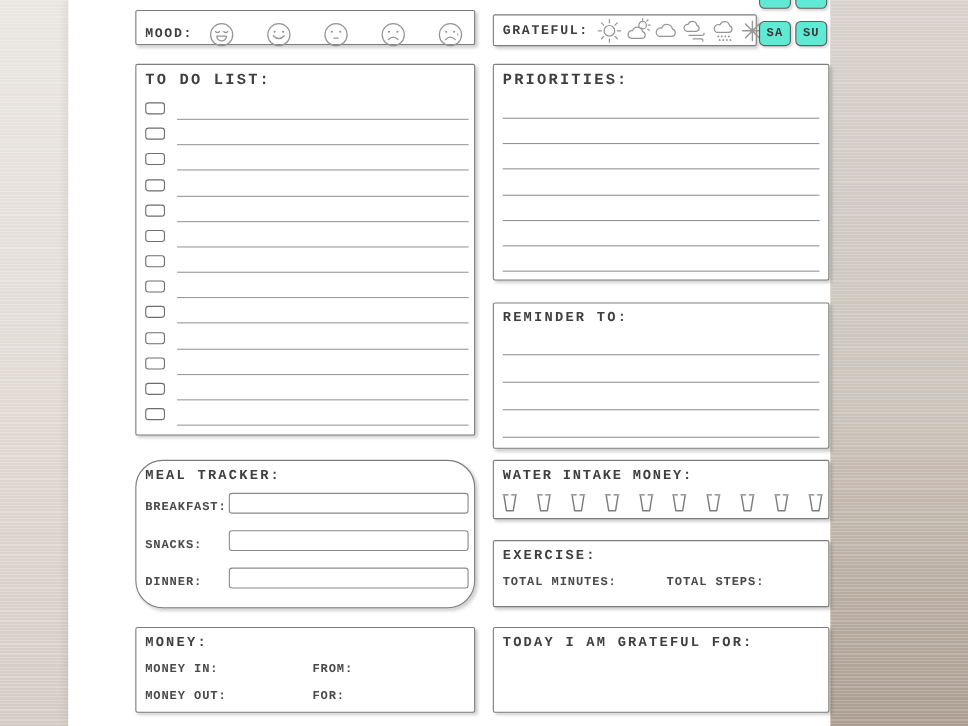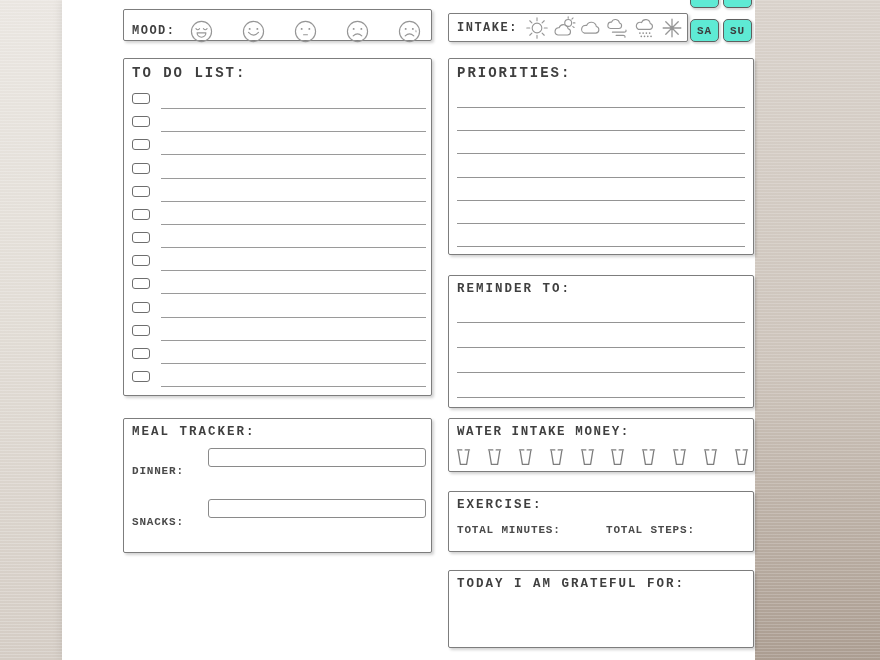--- a/index.html
+++ b/index.html
@@ -59,21 +59,21 @@
   .todo-line { position:absolute; left:37px; right:5px; bottom:0; border-bottom:1px solid #9a9a9a; height:14px; cursor:text; }
 
   
   .priorities-box { left:448px; top:58px; width:306px; height:197px; }
   .pr-lines { position:absolute; left:8px; right:8px; top:26px; bottom:7px; display:flex; flex-direction:column; }
   .reminder-box { left:448px; top:275px; width:306px; height:133px; }
   .re-lines { position:absolute; left:8px; right:8px; top:22px; bottom:9px; display:flex; flex-direction:column; }
   .rule { flex:1; border-bottom:1px solid #949494; cursor:text; }
 
   
-  .meal-box { left:123px; top:418px; width:309px; height:135px; }
+  .meal-box { left:123px; top:418px; width:309px; height:135px;border-radius:25px; }
   .meal-rows { position:absolute; left:0; right:0; top:26px; bottom:5px; display:flex; flex-direction:column; }
   .meal-row { position:relative; flex:1; }
   .meal-label { position:absolute; left:8px; top:50%; transform:translateY(-50%); }
   .meal-input { position:absolute; left:84px; right:5px; top:3px; height:18.5px; border:1.4px solid #8a8a8a; border-radius:3px; background:#fff; cursor:text; font-size:11px; line-height:17px; padding:0 4px; }
 
   
   .water-box { left:448px; top:418px; width:306px; height:54px; }
   .cups { position:absolute; left:7px; right:4px; top:28px; display:flex; justify-content:space-between; }
   .cup { width:15px; height:20px; cursor:pointer; }
 
@@ -145,21 +145,21 @@
           <circle class="dot" cx="8" cy="9.3" r="1"></circle>
             <circle class="dot" cx="15.5" cy="9.3" r="1"></circle>
           <path class="st" d="M7.5,16.6 q4.5,-4.4 9,0"></path>
           <path d="M18.6,10 q1.5,2.1 0.5,3.1 q-1.7,-0.4 -0.5,-3.1 z" fill="#aeaeae"></path>
           </svg>
       </span>
     </div>
   </div>
 
   <div class="box weather-box">
-    <span class="weather-label">INTAKE:</span>
+    <span class="weather-label">GRATEFUL:</span>
     <div class="wicons">
       <span class="wicon">
         <svg viewBox="0 0 28 28">
             <circle class="st" cx="14" cy="14" r="5.2"></circle>
           <path class="st" d="M14,3 v3.2 M14,21.8 v3.2 M3,14 h3.2 M21.8,14 h3.2 M6.2,6.2 l2.3,2.3 M19.5,19.5 l2.3,2.3 M21.8,6.2 l-2.3,2.3 M8.5,19.5 l-2.3,2.3"></path>
           </svg>
       </span>
       <span class="wicon">
         <svg viewBox="0 0 28 28">
           <circle class="st" cx="18.5" cy="8.5" r="3.7"></circle>
@@ -283,25 +283,29 @@
         <div class="rule"></div>
         <div class="rule"></div>
         <div class="rule"></div>
       </div>
   </div>
 
   <div class="box meal-box">
     <span class="sec-title t12">MEAL TRACKER:</span>
     <div class="meal-rows">
         <div class="meal-row">
-          <span class="lbl meal-label">DINNER:</span>
+          <span class="lbl meal-label">BREAKFAST:</span>
           <div class="meal-input"></div>
         </div>
         <div class="meal-row">
           <span class="lbl meal-label">SNACKS:</span>
+          <div class="meal-input"></div>
+        </div>
+        <div class="meal-row">
+          <span class="lbl meal-label">DINNER:</span>
           <div class="meal-input"></div>
         </div>
       </div>
   </div>
 
   <div class="box water-box">
     <span class="sec-title t12" style="letter-spacing:1.6px">WATER INTAKE MONEY:</span>
     <div class="cups">
     <span class="cup">
       <svg viewBox="0 0 16 20">
@@ -374,18 +378,25 @@
     </span>
   </div>
   </div>
 
   <div class="box exercise-box">
     <span class="sec-title t12">EXERCISE:</span>
     <span class="lbl ex-min">TOTAL MINUTES:</span>
     <span class="lbl ex-steps">TOTAL STEPS:</span>
   </div>
 
+  <div class="box money-box">
+    <span class="sec-title t12">MONEY:</span>
+    <span class="lbl mn-in">MONEY IN:</span>
+    <span class="lbl mn-from">FROM:</span>
+    <span class="lbl mn-out">MONEY OUT:</span>
+    <span class="lbl mn-for">FOR:</span>
+  </div>
 
   <div class="box grateful-box">
     <span class="sec-title t12">TODAY I AM GRATEFUL FOR:</span>
   </div>
 
 </div>
 
 </body></html>

